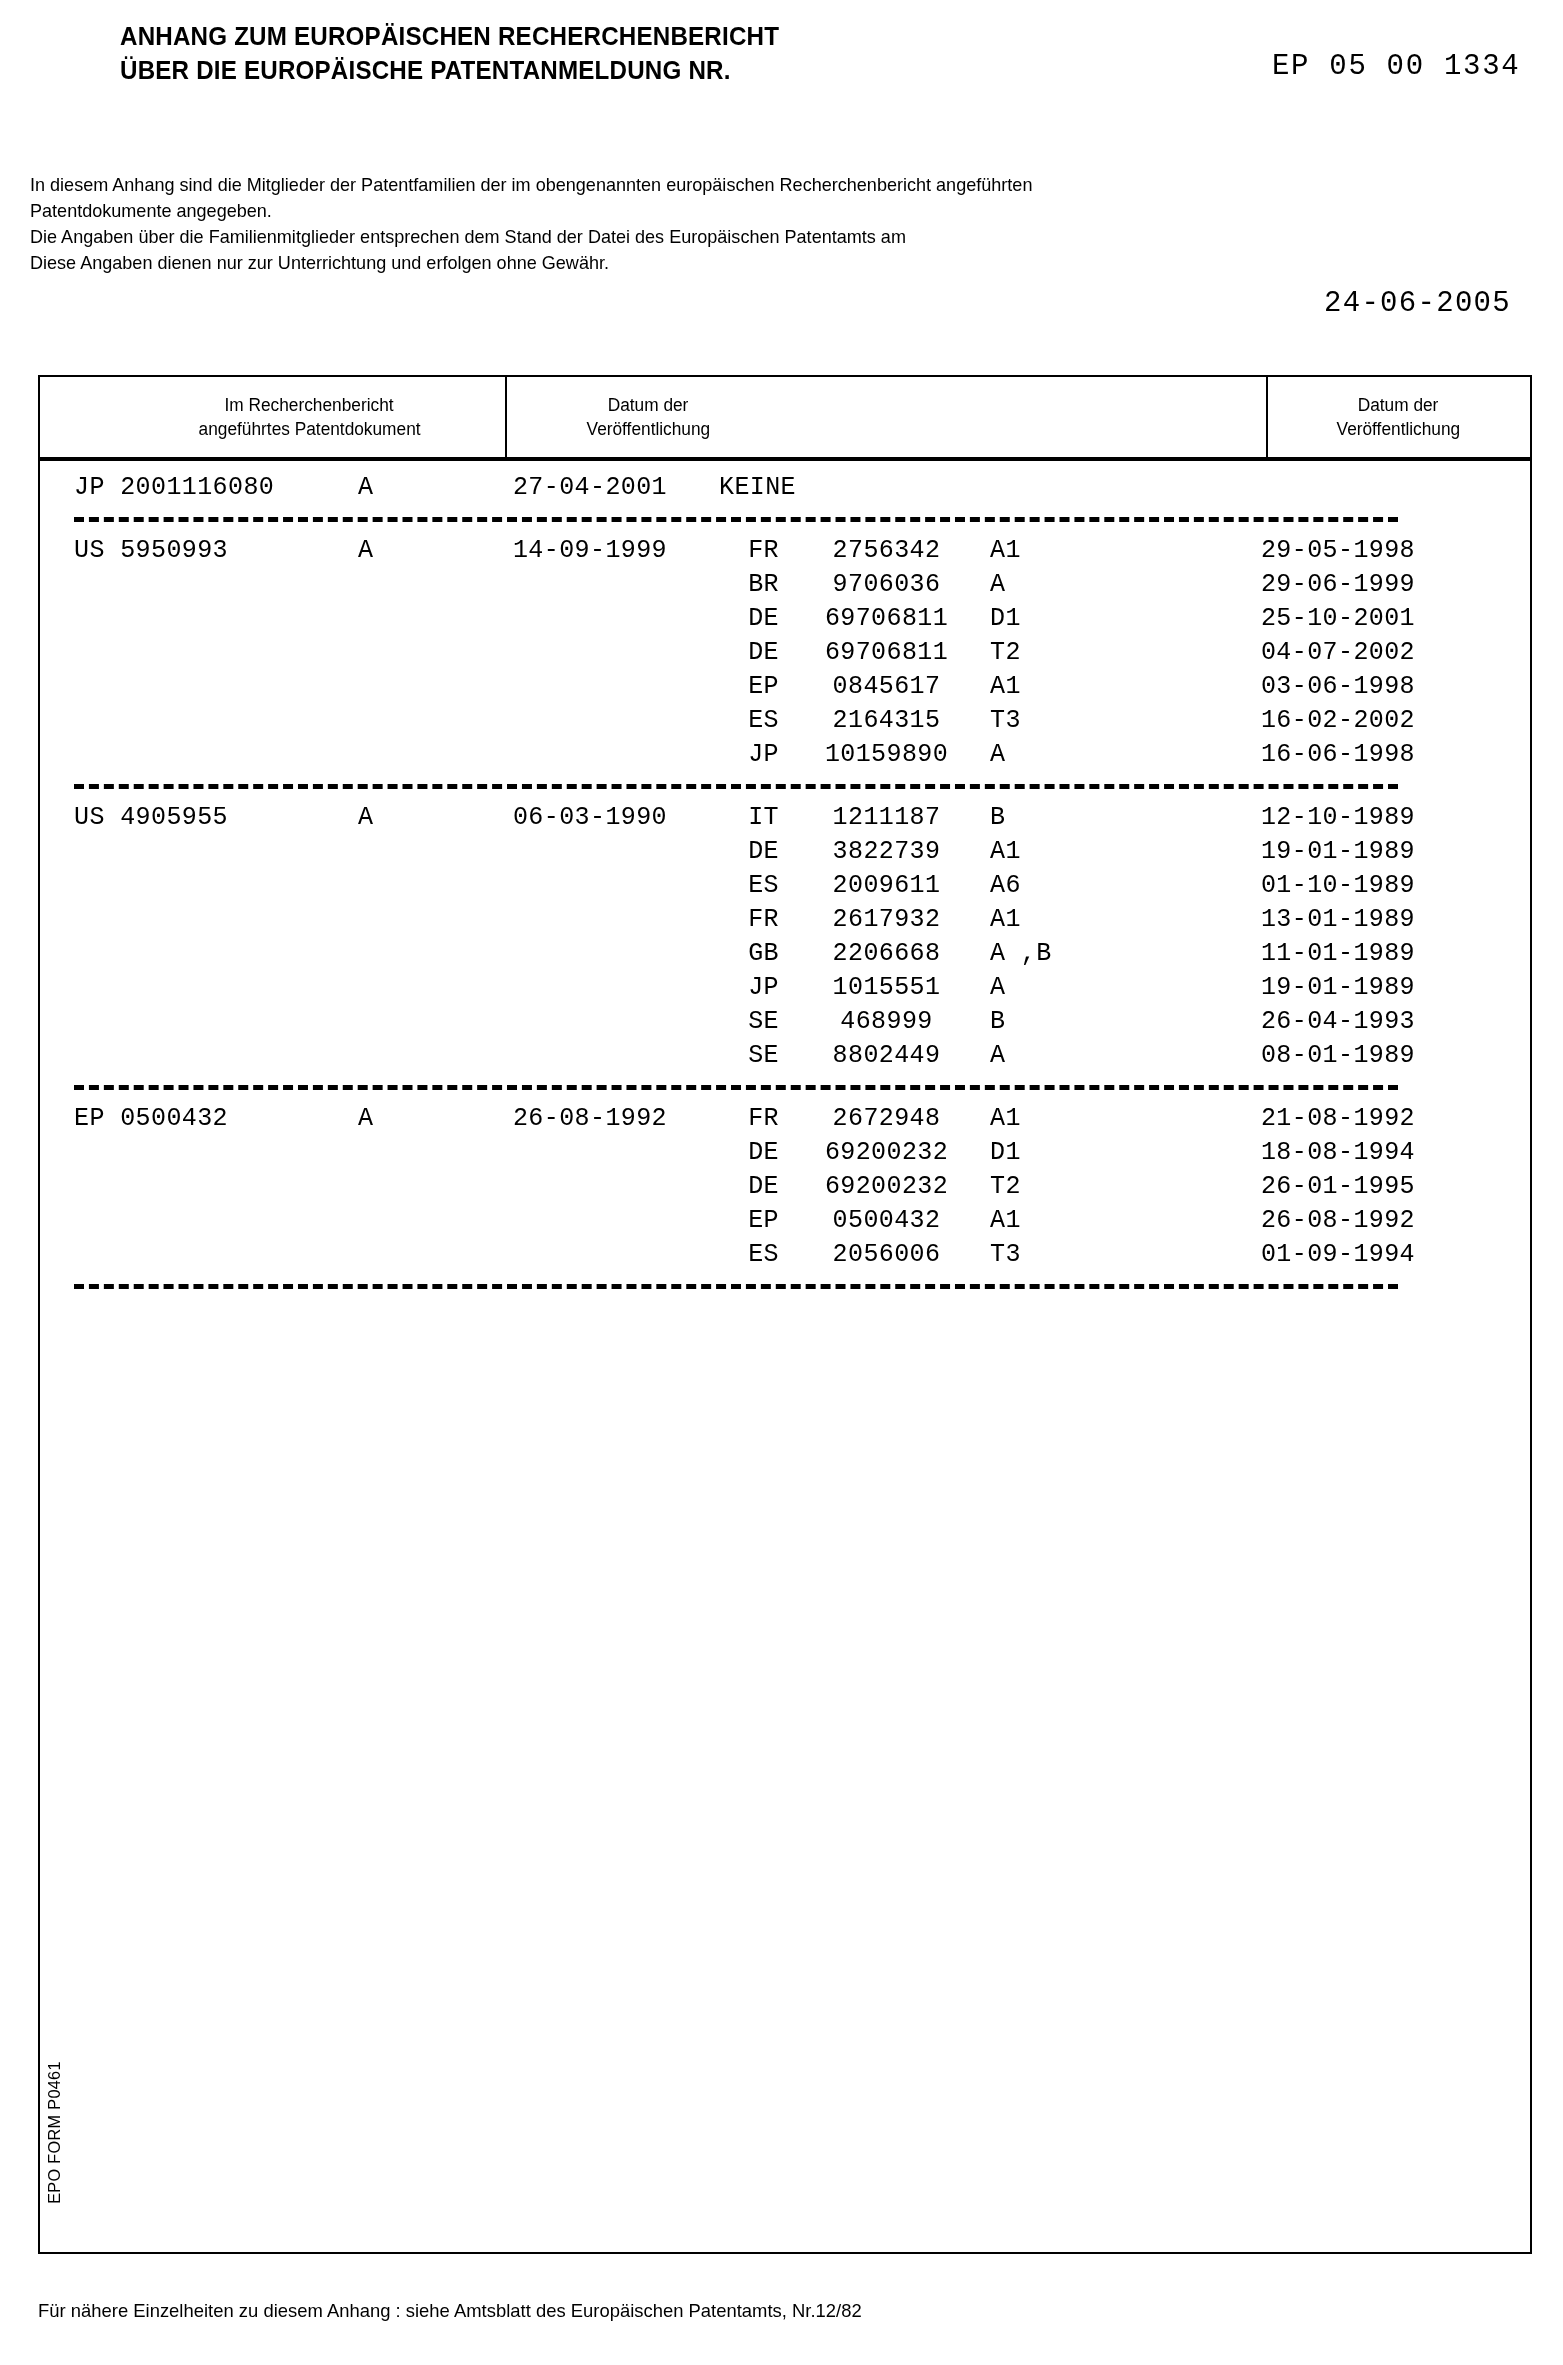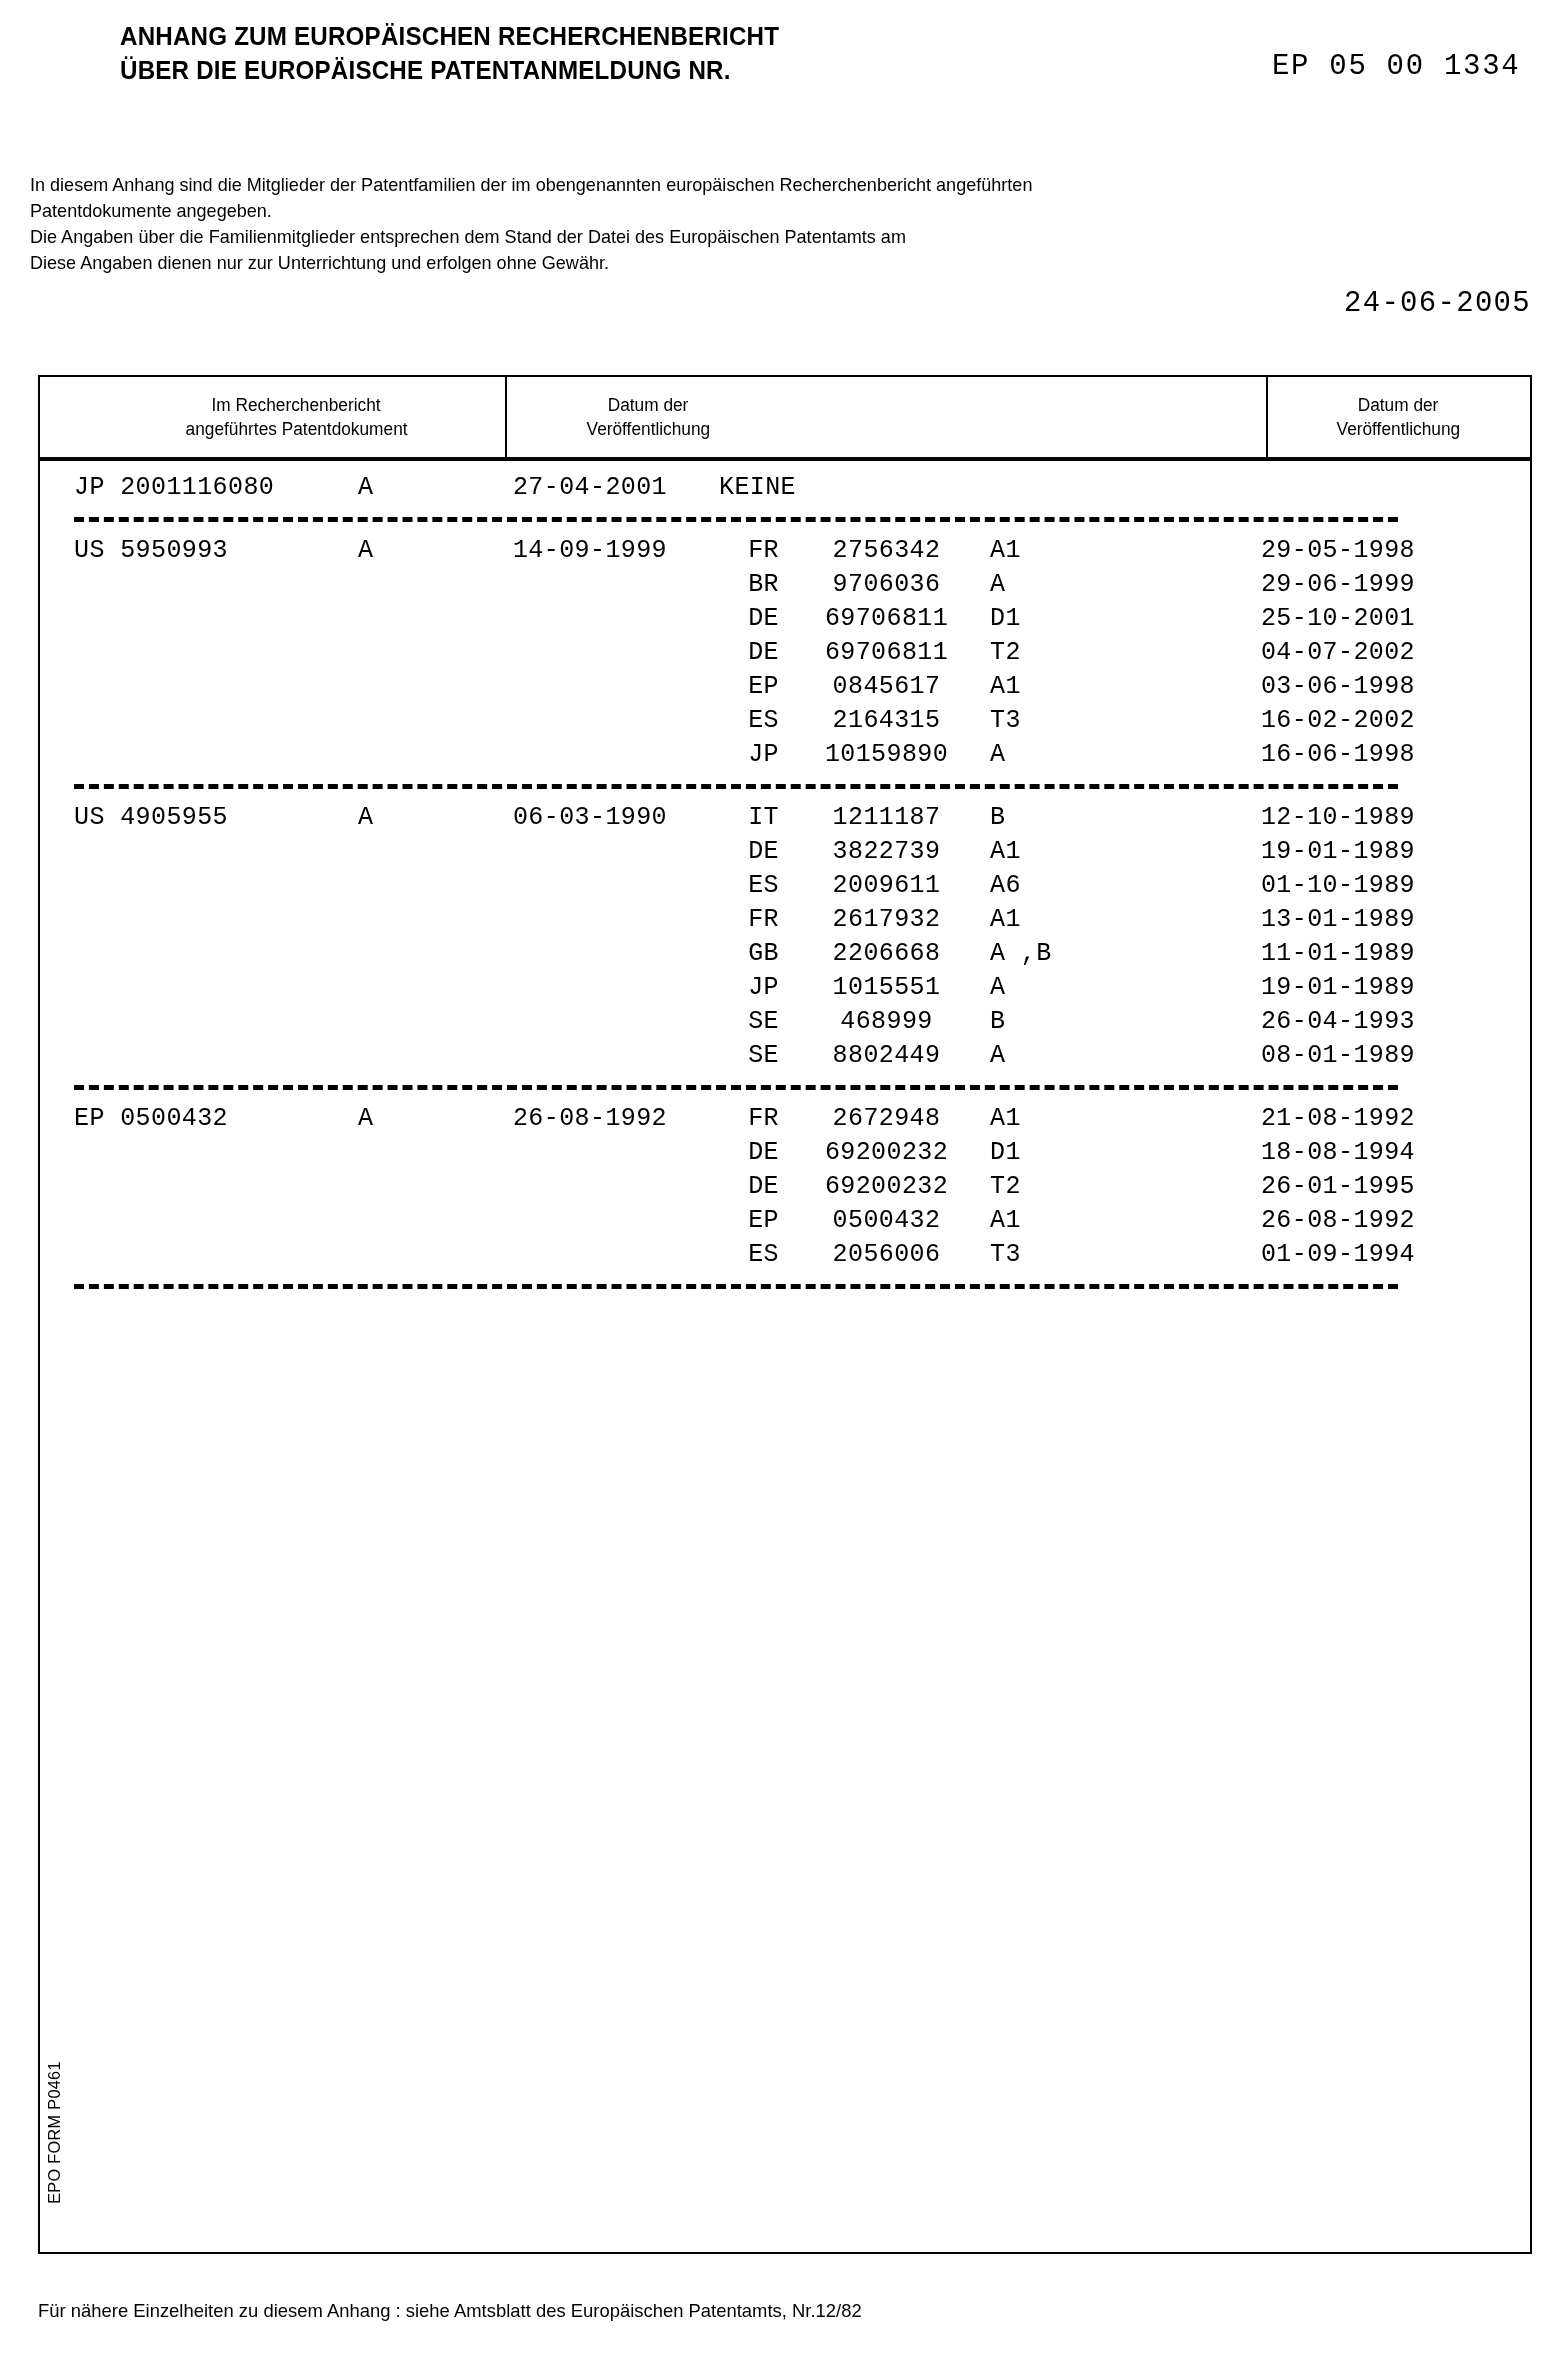--- a/index.html
+++ b/index.html
@@ -55,21 +55,20 @@
   .intro .p-line { display: block; white-space: nowrap; }
 
   .report-date {
     position: absolute;
     left: 1324px;
     top: 287px;
     font-family: "Liberation Mono", monospace;
     font-size: 29px;
     letter-spacing: 1.3px;
     white-space: nowrap;
-    margin-left: 20px;
   }
 
   
   .table-frame {
     position: absolute;
     left: 38px;
     top: 375px;
     width: 1494px;
     height: 1879px;
     border: 2.6px solid #000;
@@ -91,21 +90,21 @@
     box-sizing: border-box;
     display: flex;
     flex-direction: column;
     align-items: center;
     justify-content: center;
     font-size: 18px;
     line-height: 24px;
     text-align: center;
   }
   .th span { display: block; white-space: nowrap; transform: scaleX(0.96); }
-  .th-1 { left: 0px;    width: 513px; }
+  .th-1 { left: 13px;    width: 513px; }
   .th-2 { left: 465px;  width: 284px; border-left: 2.6px solid #000; }
   .th-3 { left: 749px;  width: 477px; border-left: 2.6px solid #000; }
   .th-4 { left: 1226px; width: 263px; border-left: 2.6px solid #000; }
 
   .tbody {
     position: absolute;
     left: 0;
     top: 84px;
     right: 0;
     bottom: 0;

